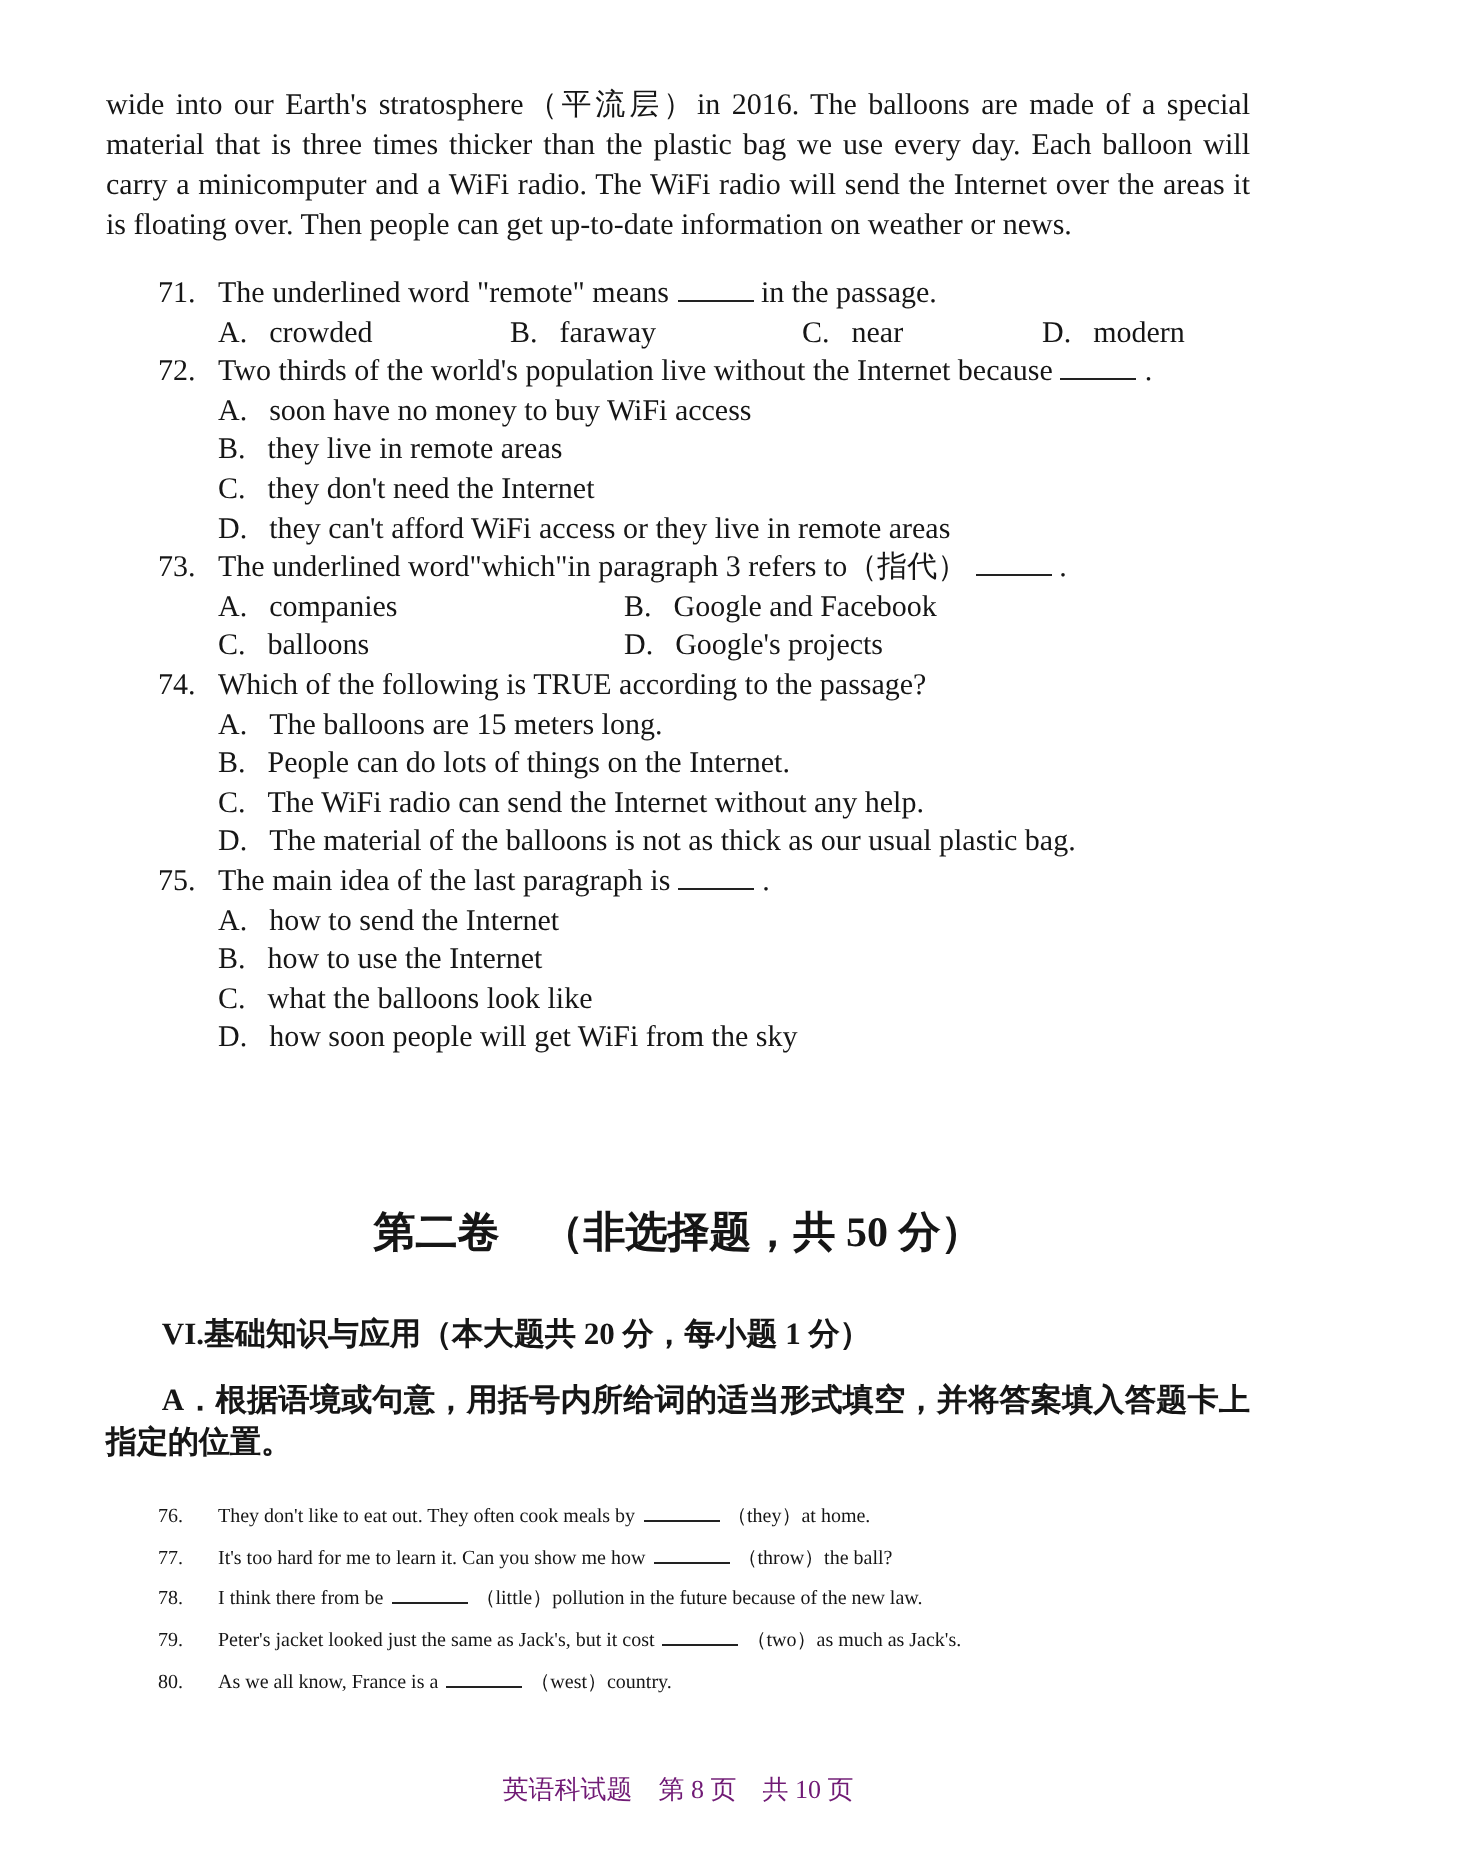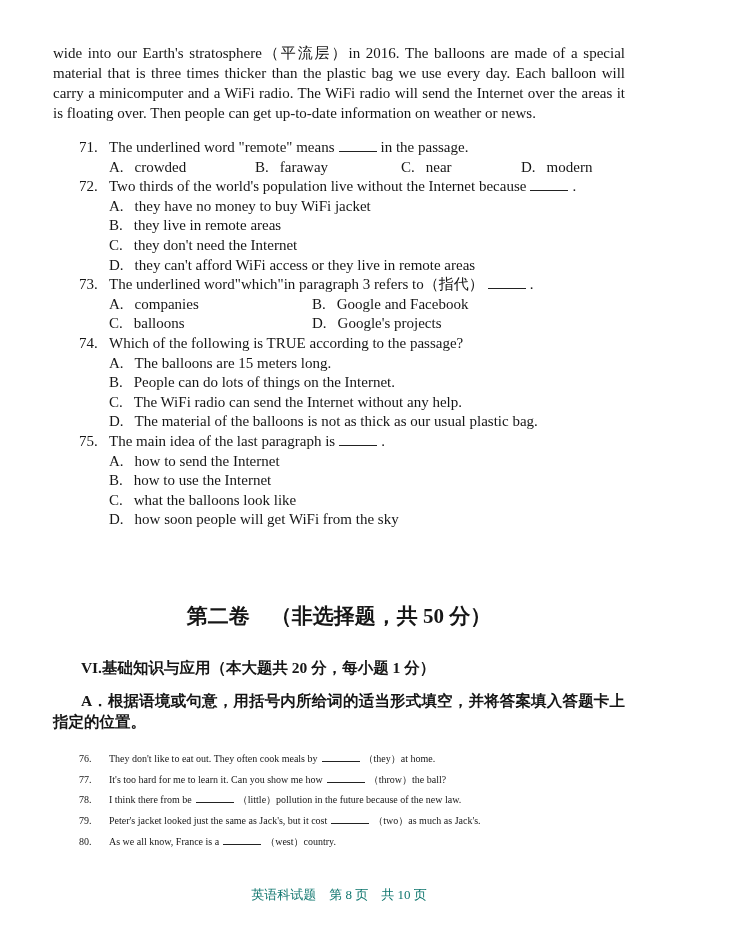--- a/index.html
+++ b/index.html
@@ -71,21 +71,21 @@
   }
   .qb-list { margin-top: 17px; font-size: 10px; line-height: 20.8px; }
   .qb { display: flex; margin-left: 26px; }
   
   .footer {
     position: absolute;
     left: 0; right: 0;
     bottom: 32px;
     text-align: center;
     font-size: 13px;
-    color: #0f766e;
+    color: #701a75;
   }
 </style>
 </head>
 <body>
 
 <div class="page">
 
   <p class="passage">wide into our Earth's stratosphere（平流层）in 2016. The balloons are made of a special material that is three times thicker than the plastic bag we use every day. Each balloon will carry a minicomputer and a WiFi radio. The WiFi radio will send the Internet over the areas it is floating over. Then people can get up-to-date information on weather or news.</p>
 
   <div class="questions">
@@ -103,21 +103,21 @@
       </div>
     </div>
 
     <div class="q">
       <span class="q-num">72.</span>
       <div class="q-body">
         <div><span>Two thirds of the world's population live without the Internet because</span><span class="blank"></span><span>.</span></div>
         <div class="opts-stack">
           <div class="opt">
               <span class="opt-label">A.</span>
-              <span>they have no money to buy WiFi jacket</span>
+              <span>soon have no money to buy WiFi access</span>
             </div>
           <div class="opt">
               <span class="opt-label">B.</span>
               <span>they live in remote areas</span>
             </div>
           <div class="opt">
               <span class="opt-label">C.</span>
               <span>they don't need the Internet</span>
             </div>
           <div class="opt">

